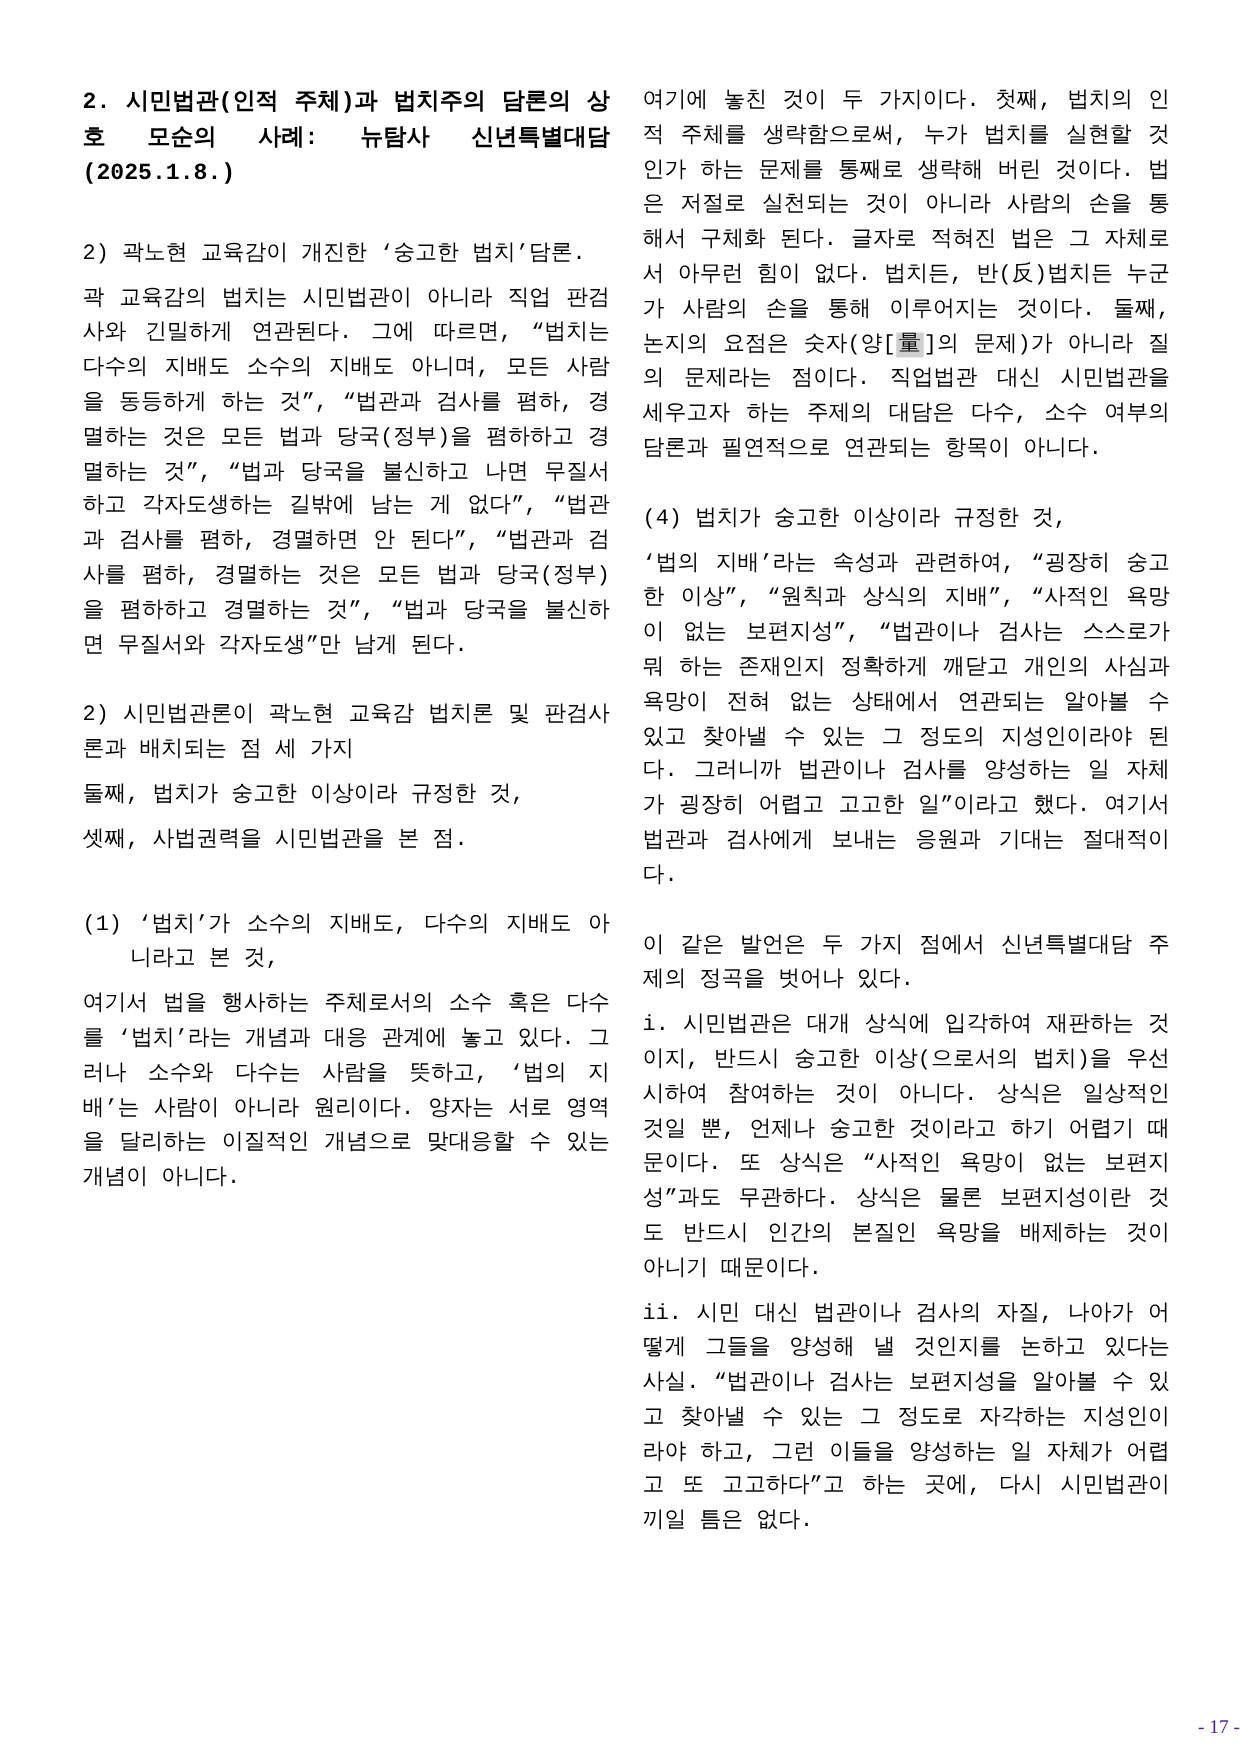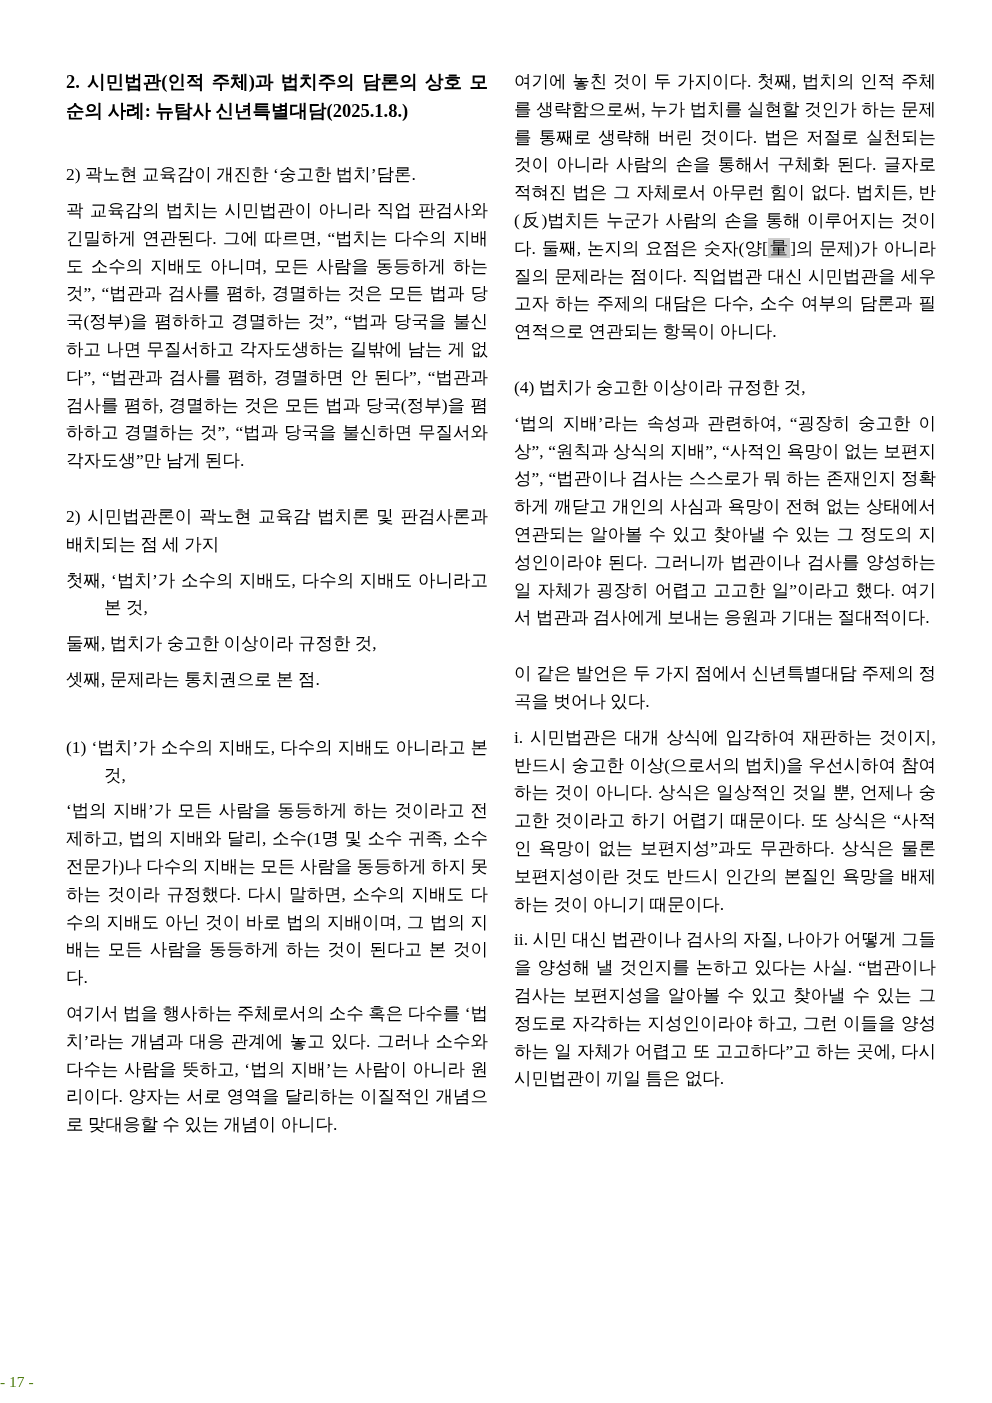--- a/index.html
+++ b/index.html
@@ -18,59 +18,57 @@
     gap: 26px;
     padding: 68px 56px 0 66px;
     box-sizing: border-box;
   }
   .col {
     width: 422px;
     font-size: 17.5px;
     line-height: 27.8px;
     text-align: justify;
   }
-  .col p { margin: 0 0 8px 0; }
+  .col p { margin: 0 0 8px 0; font-family: Liberation Mono, monospace; }
   .doc-title {
     font-weight: 700;
     font-size: 18.5px;
     line-height: 28.6px;
     margin: 0 0 36px 0 !important;
   }
   .hang {
     padding-left: 38px;
     text-indent: -38px;
   }
   .sp1 { margin-top: 28px !important; }
   .sp2 { margin-top: 40px !important; }
   .footer {
     position: absolute;
     left: 0; right: 0;
     bottom: 12px;
-    text-align: left;
+    text-align: right;
     font-size: 15.5px;
-    color: #4d7c0f;
+    color: #4c1d95;
   }
   .hl-char { padding: 0 1px; }
 </style>
 </head>
 <body>
 
 <div class="page">
   <div class="columns">
 
     <div class="col">
       <p class="doc-title">2. 시민법관(인적 주체)과 법치주의 담론의 상호 모순의 사례: 뉴탐사 신년특별대담(2025.1.8.)</p>
       <p>2) 곽노현 교육감이 개진한 ‘숭고한 법치’담론.</p>
       <p>곽 교육감의 법치는 시민법관이 아니라 직업 판검사와 긴밀하게 연관된다. 그에 따르면, “법치는 다수의 지배도 소수의 지배도 아니며, 모든 사람을 동등하게 하는 것”, “법관과 검사를 폄하, 경멸하는 것은 모든 법과 당국(정부)을 폄하하고 경멸하는 것”, “법과 당국을 불신하고 나면 무질서하고 각자도생하는 길밖에 남는 게 없다”, “법관과 검사를 폄하, 경멸하면 안 된다”, “법관과 검사를 폄하, 경멸하는 것은 모든 법과 당국(정부)을 폄하하고 경멸하는 것”, “법과 당국을 불신하면 무질서와 각자도생”만 남게 된다.</p>
       <p class="sp1">2) 시민법관론이 곽노현 교육감 법치론 및 판검사론과 배치되는 점 세 가지</p>
-      <p class="hang">첫째, ‘법치’가 소수의 지배도, 다수의 지배도 아니라고 본 것,</p>
       <p>둘째, 법치가 숭고한 이상이라 규정한 것,</p>
-      <p>셋째, 문제라는 통치권으로 본 점.</p>
+      <p>셋째, 사법권력을 시민법관을 본 점.</p>
       <p class="hang sp2">(1) ‘법치’가 소수의 지배도, 다수의 지배도 아니라고 본 것,</p>
-      <p>‘법의 지배’가 모든 사람을 동등하게 하는 것이라고 전제하고, 법의 지배와 달리, 소수(1명 및 소수 귀족, 소수 전문가)나 다수의 지배는 모든 사람을 동등하게 하지 못하는 것이라 규정했다. 다시 말하면, 소수의 지배도 다수의 지배도 아닌 것이 바로 법의 지배이며, 그 법의 지배는 모든 사람을 동등하게 하는 것이 된다고 본 것이다.</p>
       <p>여기서 법을 행사하는 주체로서의 소수 혹은 다수를 ‘법치’라는 개념과 대응 관계에 놓고 있다. 그러나 소수와 다수는 사람을 뜻하고, ‘법의 지배’는 사람이 아니라 원리이다. 양자는 서로 영역을 달리하는 이질적인 개념으로 맞대응할 수 있는 개념이 아니다.</p>
     </div>
 
     <div class="col">
       <p>여기에 놓친 것이 두 가지이다. 첫째, 법치의 인적 주체를 생략함으로써, 누가 법치를 실현할 것인가 하는 문제를 통째로 생략해 버린 것이다. 법은 저절로 실천되는 것이 아니라 사람의 손을 통해서 구체화 된다. 글자로 적혀진 법은 그 자체로서 아무런 힘이 없다. 법치든, 반(反)법치든 누군가 사람의 손을 통해 이루어지는 것이다. 둘째, 논지의 요점은 숫자(양[<span class="hl-char" style="background: rgb(207, 207, 207);">量</span>]의 문제)가 아니라 질의 문제라는 점이다. 직업법관 대신 시민법관을 세우고자 하는 주제의 대담은 다수, 소수 여부의 담론과 필연적으로 연관되는 항목이 아니다.</p>
       <p class="sp1">(4) 법치가 숭고한 이상이라 규정한 것,</p>
       <p>‘법의 지배’라는 속성과 관련하여, “굉장히 숭고한 이상”, “원칙과 상식의 지배”, “사적인 욕망이 없는 보편지성”, “법관이나 검사는 스스로가 뭐 하는 존재인지 정확하게 깨닫고 개인의 사심과 욕망이 전혀 없는 상태에서 연관되는 알아볼 수 있고 찾아낼 수 있는 그 정도의 지성인이라야 된다. 그러니까 법관이나 검사를 양성하는 일 자체가 굉장히 어렵고 고고한 일”이라고 했다. 여기서 법관과 검사에게 보내는 응원과 기대는 절대적이다.</p>
       <p class="sp1">이 같은 발언은 두 가지 점에서 신년특별대담 주제의 정곡을 벗어나 있다.</p>
       <p>i. 시민법관은 대개 상식에 입각하여 재판하는 것이지, 반드시 숭고한 이상(으로서의 법치)을 우선시하여 참여하는 것이 아니다. 상식은 일상적인 것일 뿐, 언제나 숭고한 것이라고 하기 어렵기 때문이다. 또 상식은 “사적인 욕망이 없는 보편지성”과도 무관하다. 상식은 물론 보편지성이란 것도 반드시 인간의 본질인 욕망을 배제하는 것이 아니기 때문이다.</p>
       <p>ii. 시민 대신 법관이나 검사의 자질, 나아가 어떻게 그들을 양성해 낼 것인지를 논하고 있다는 사실. “법관이나 검사는 보편지성을 알아볼 수 있고 찾아낼 수 있는 그 정도로 자각하는 지성인이라야 하고, 그런 이들을 양성하는 일 자체가 어렵고 또 고고하다”고 하는 곳에, 다시 시민법관이 끼일 틈은 없다.</p>

